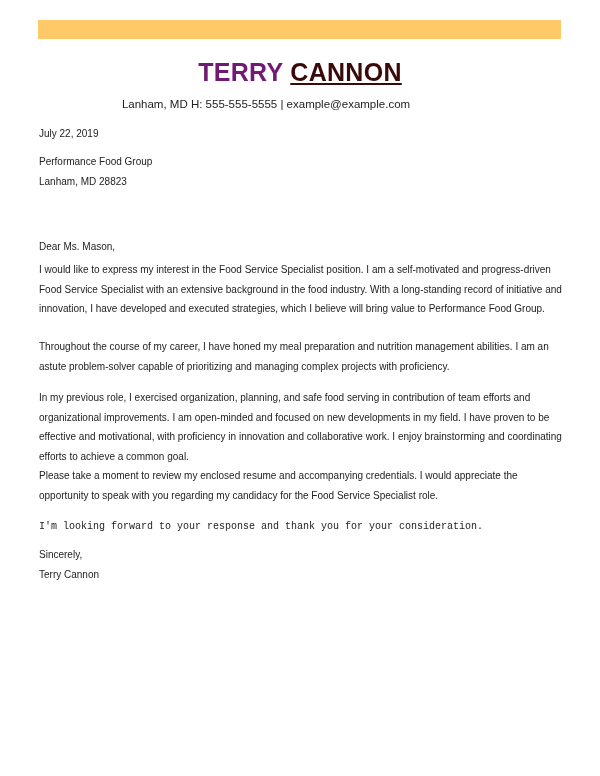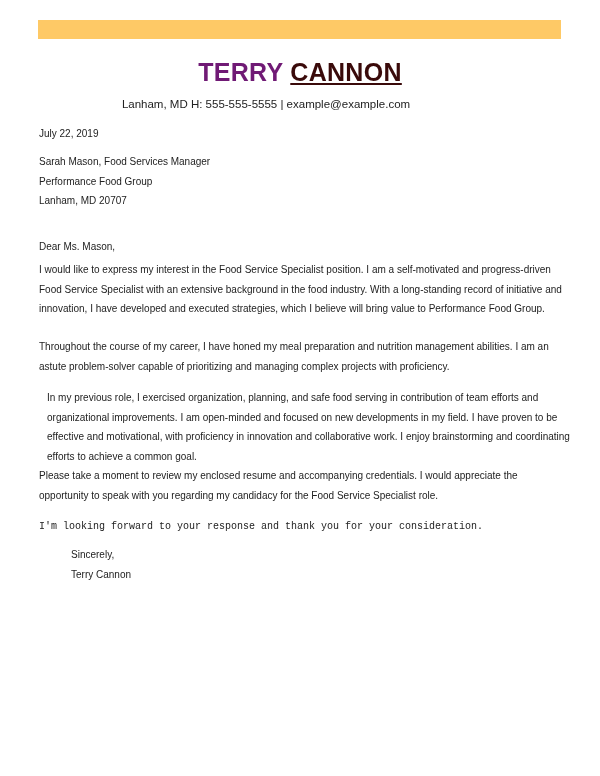--- a/index.html
+++ b/index.html
@@ -55,45 +55,44 @@
       color: #222;
     }
     .body-text p {
       margin: 0;
     }
     .date { top: 124px; }
     .recipient { top: 152px; }
     .salutation { top: 237px; }
     .para1 { top: 260px; }
     .para2 { top: 337px; }
-    .para3 { top: 388px; margin-left: 8px; }
+    .para3 { top: 388px; }
     .para4 { top: 466px; }
     .para5 { top: 517px; font-family: Liberation Mono, monospace; }
-    .closing { top: 545px; margin-left: 32px; }
+    .closing { top: 545px; }
   </style>
 </head>
 <body>
 
 <div class="top-bar"></div>
 
 <div class="name">
   <span class="first">TERRY</span>
   <span class="last">CANNON</span>
 </div>
 
 <div class="contact">Lanham, MD H: 555-555-5555 | example@example.com</div>
 
 <div class="body-text date">
   <p>July 22, 2019</p>
 </div>
 
 <div class="body-text recipient">
-  <p>Sarah Mason, Food Services Manager</p>
   <p>Performance Food Group</p>
-  <p>Lanham, MD 20707</p>
+  <p>Lanham, MD 28823</p>
 </div>
 
 <div class="body-text salutation">
   <p>Dear Ms. Mason,</p>
 </div>
 
 <div class="body-text para1">
   <p>I would like to express my interest in the Food Service Specialist position. I am a self-motivated and progress-driven Food Service Specialist with an extensive background in the food industry. With a long-standing record of initiative and innovation, I have developed and executed strategies, which I believe will bring value to Performance Food Group.</p>
 </div>
 

